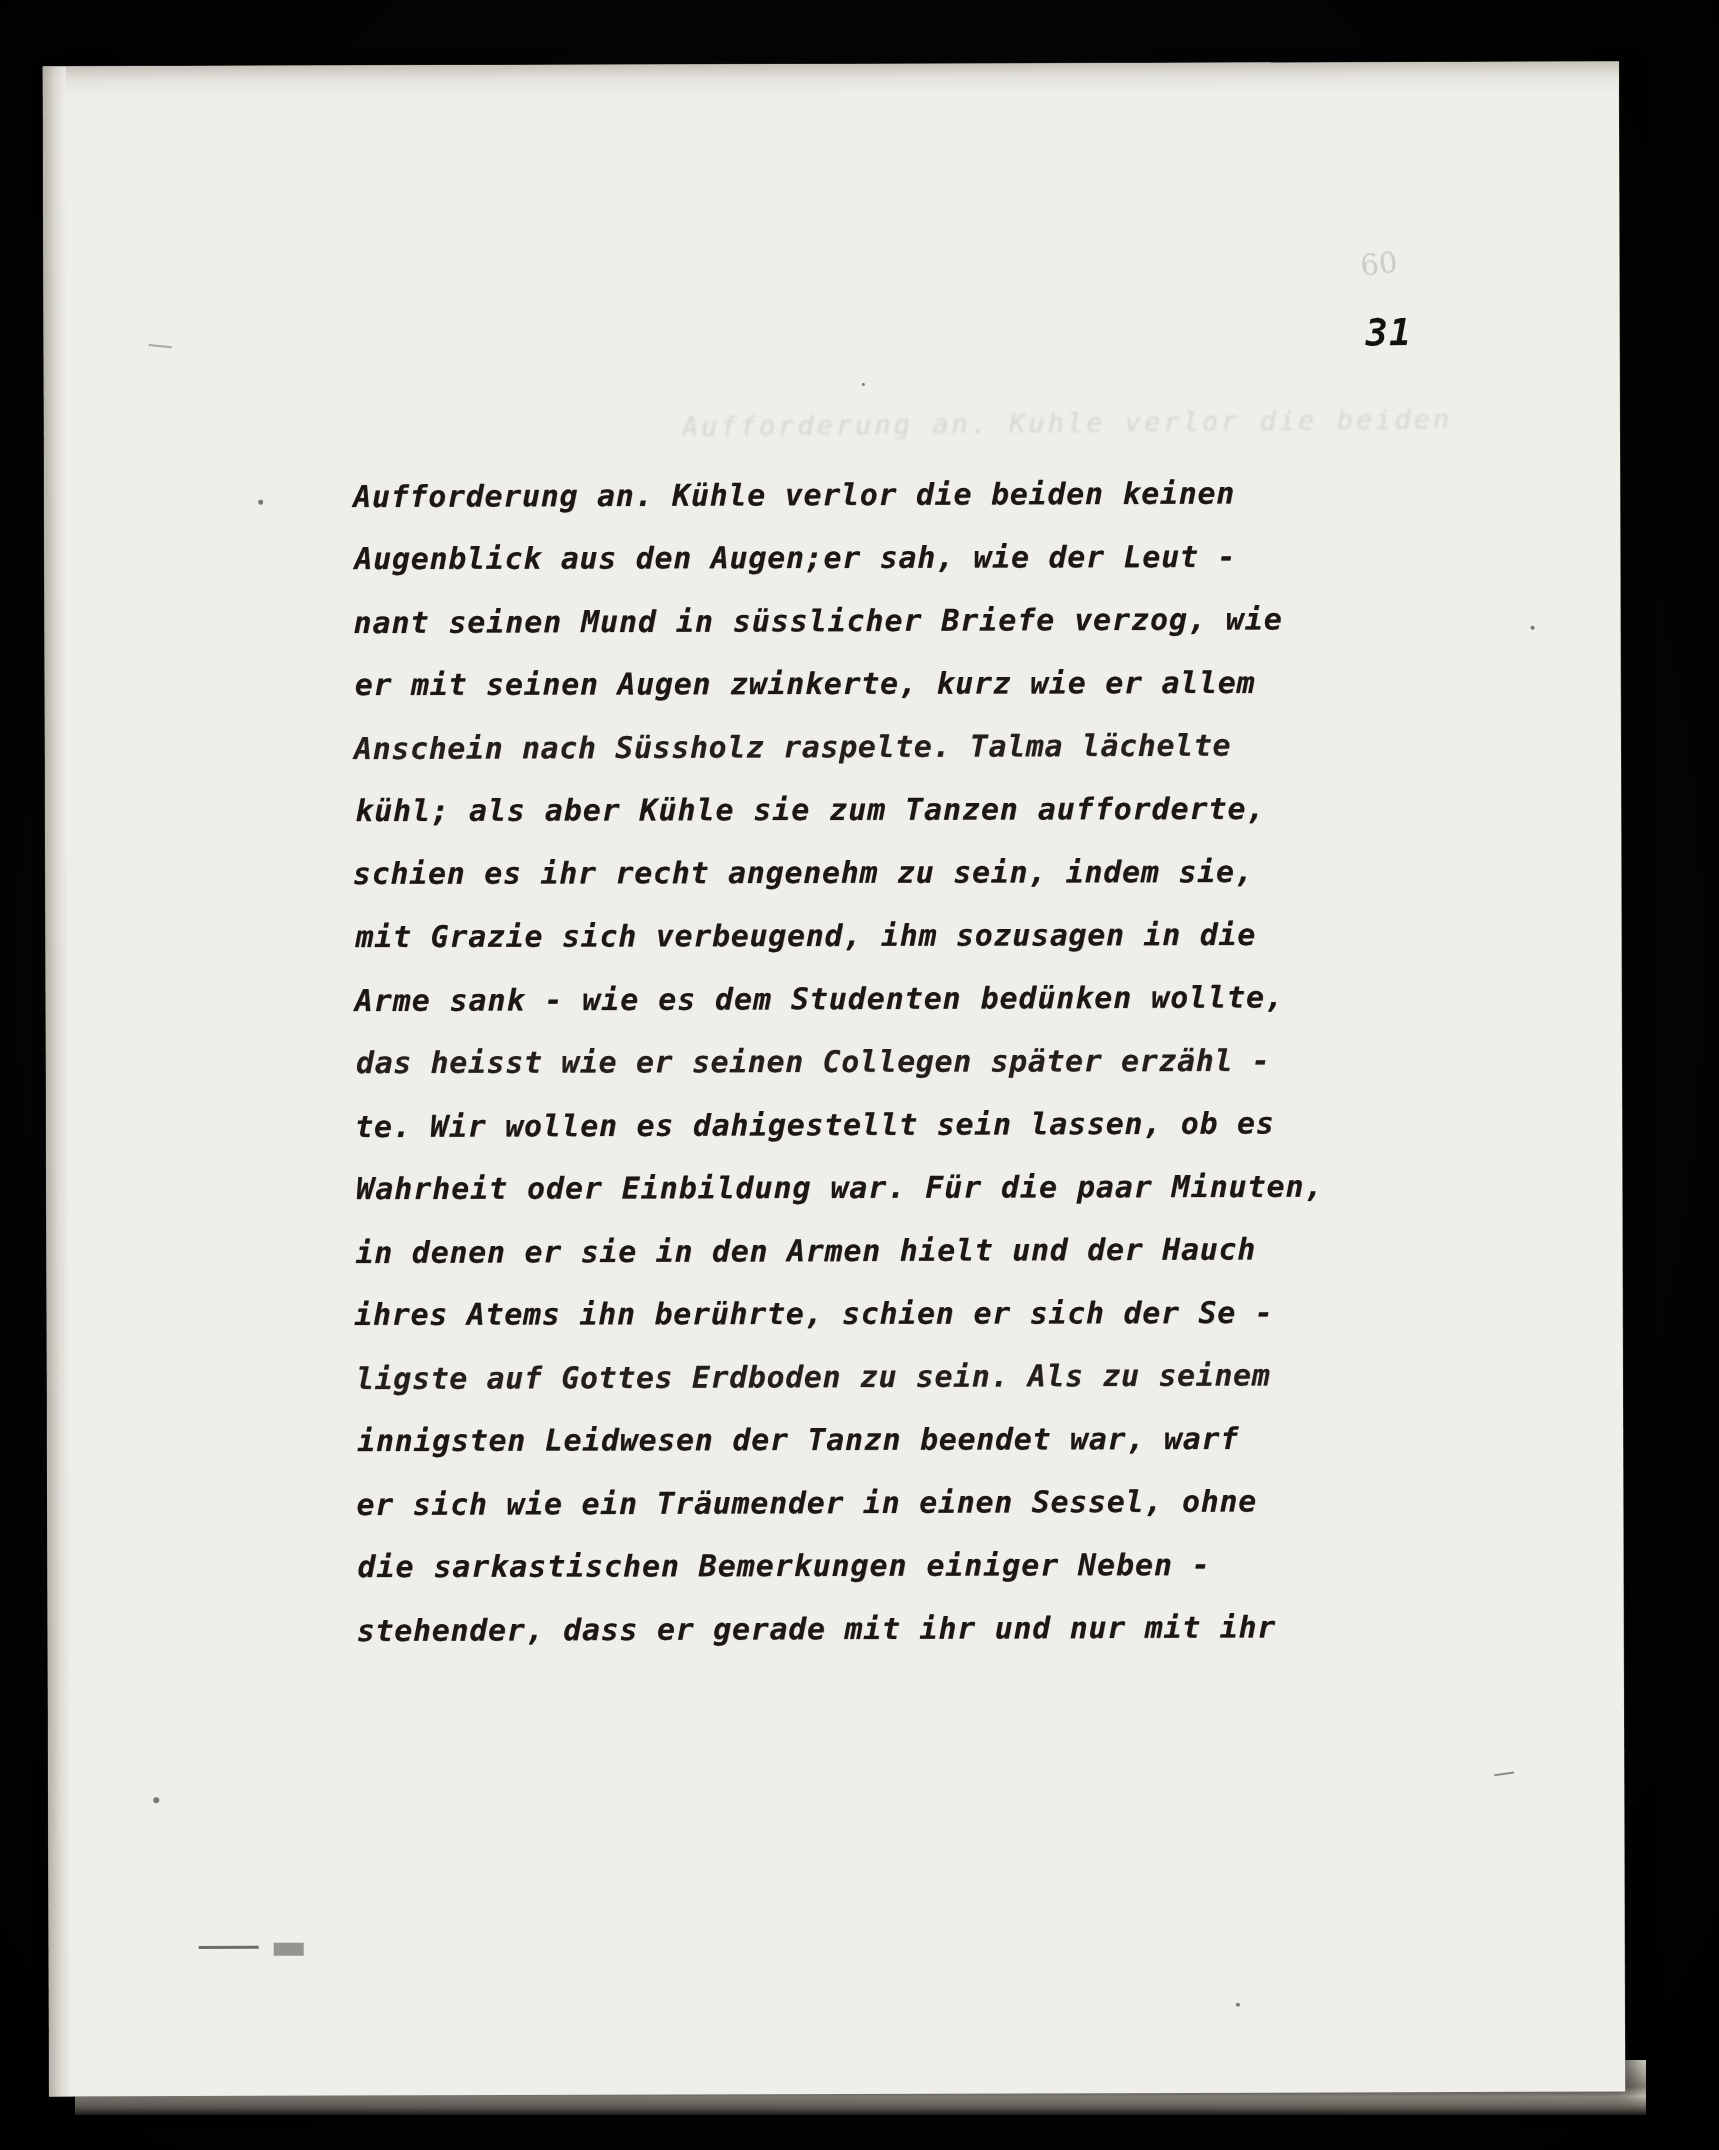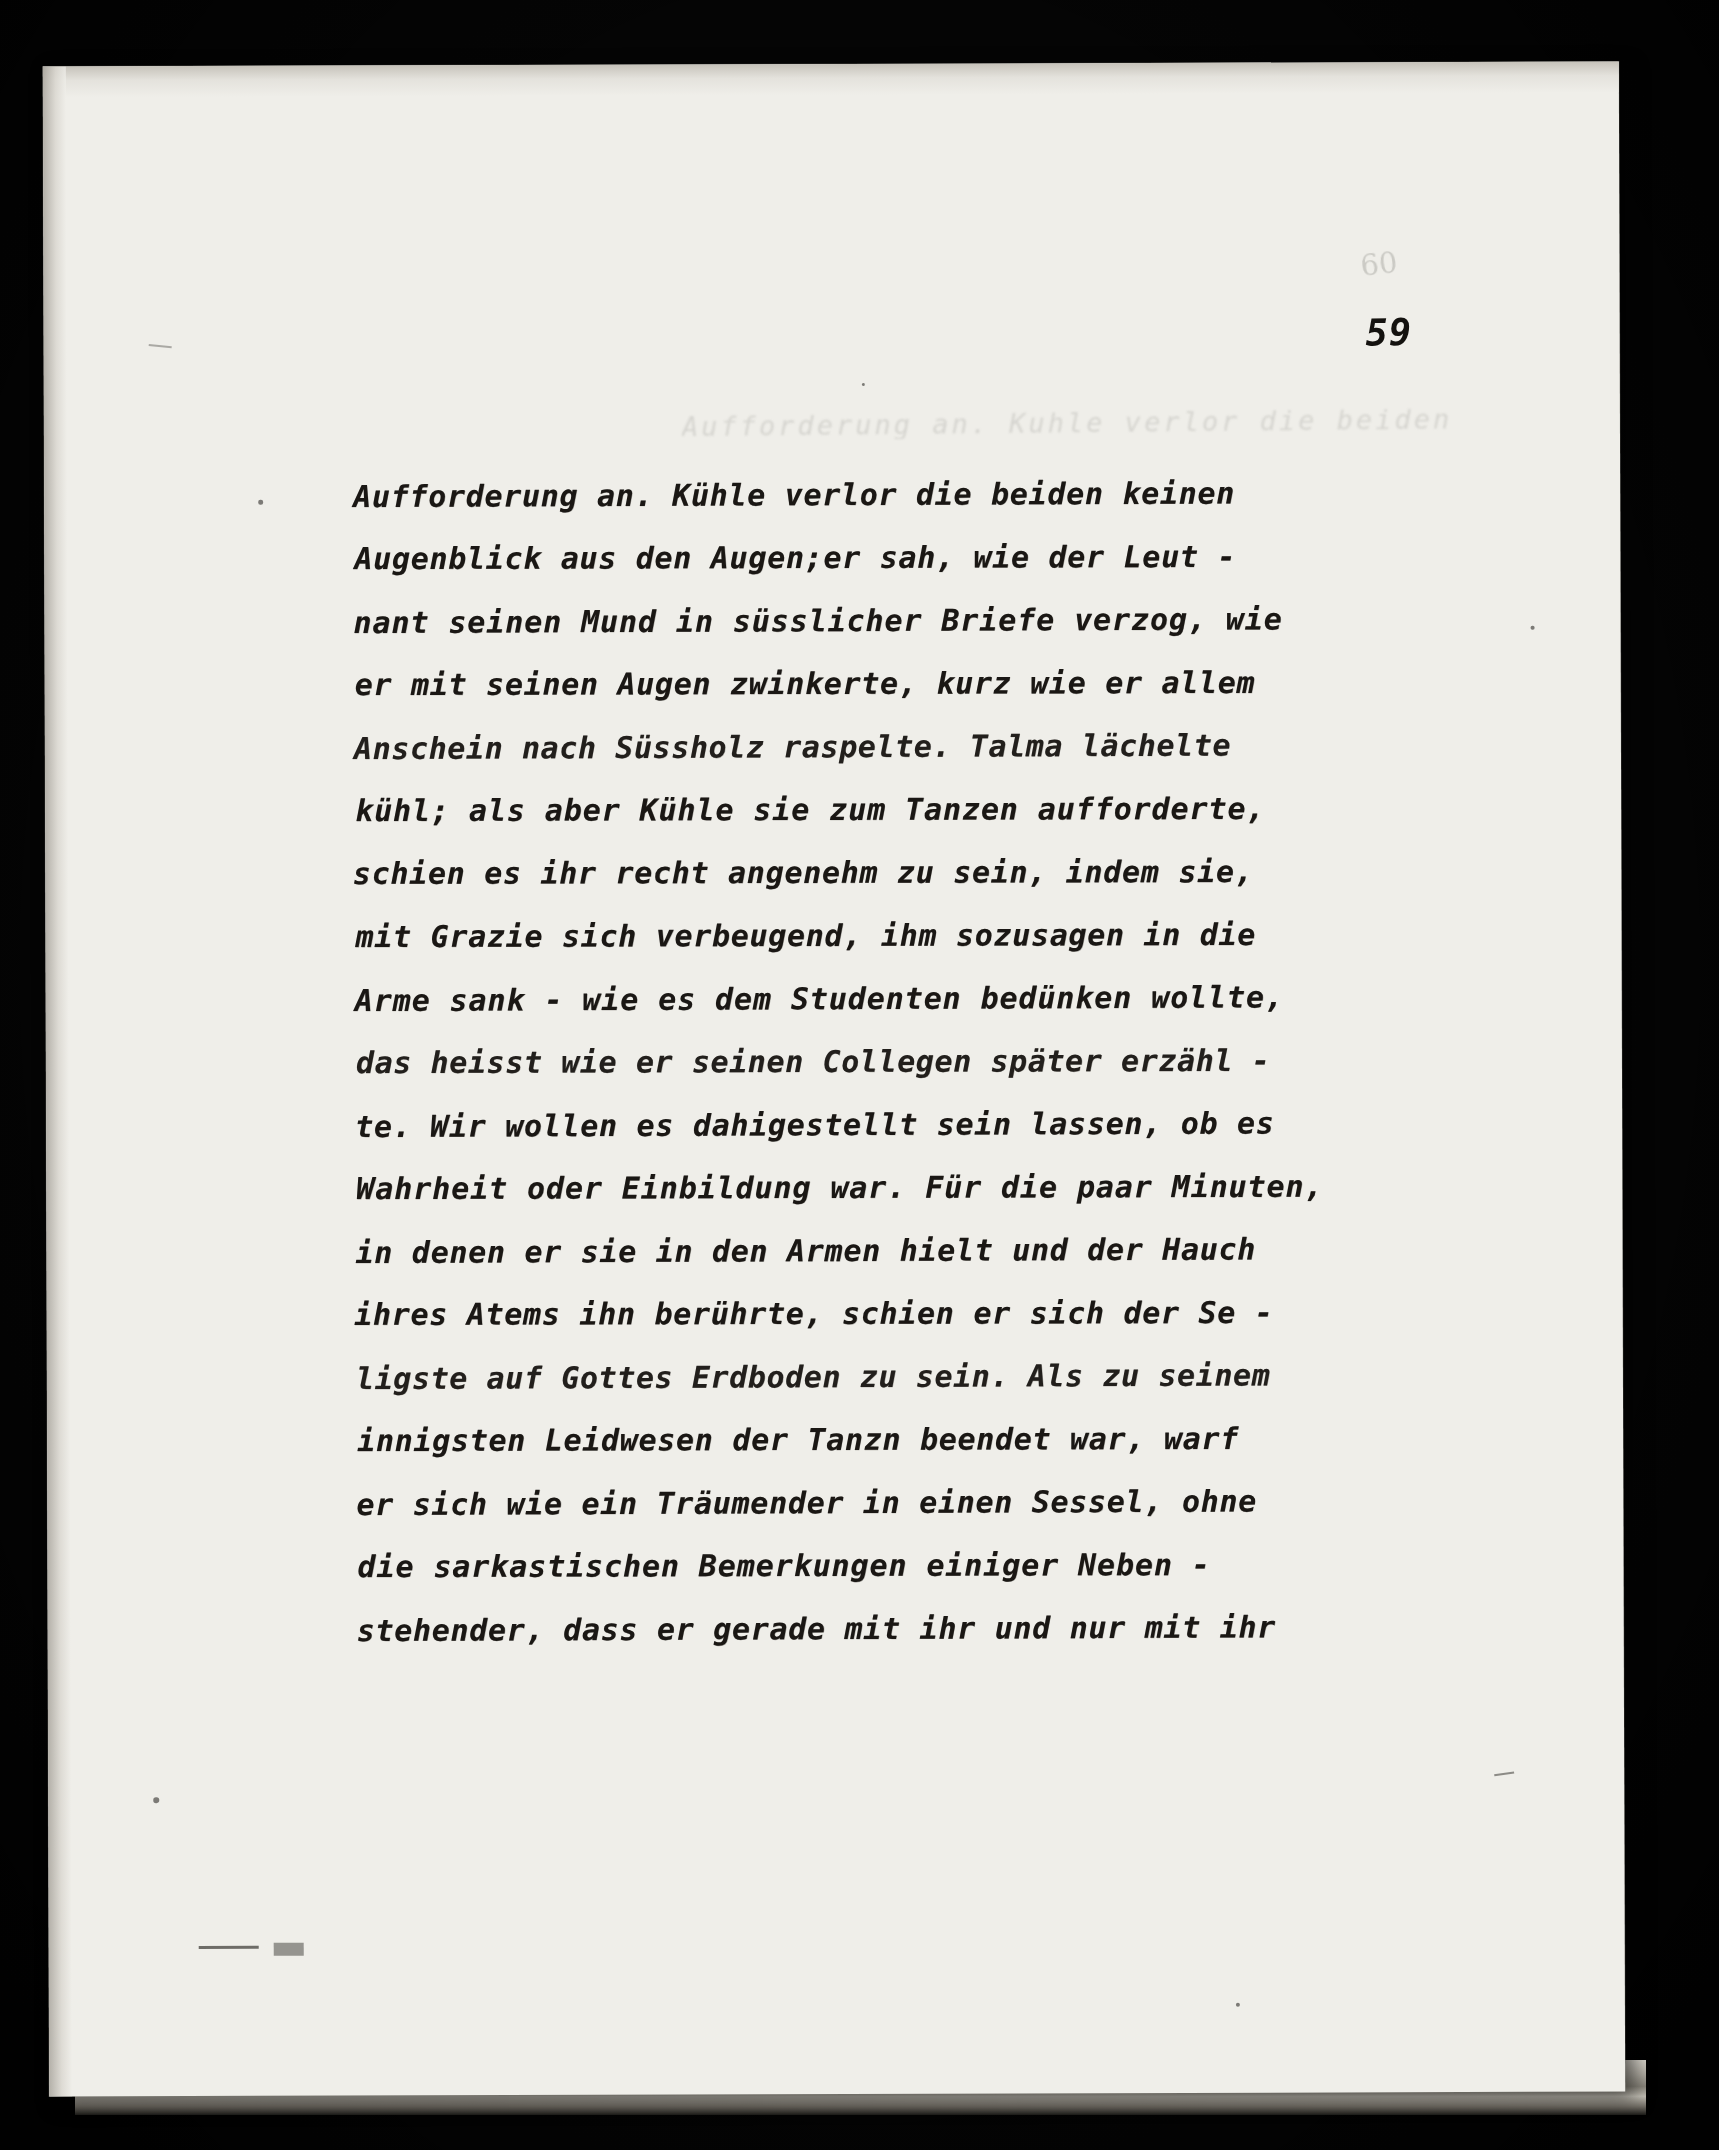--- a/index.html
+++ b/index.html
@@ -194,21 +194,21 @@
 
   <div id="page-sheet">
 
     <div id="page-top-edge"></div>
     <div id="page-left-edge"></div>
 
     <div id="ghost-line">Aufforderung an. Kuhle verlor die beiden</div>
 
     <div id="pencil-number">60</div>
 
-    <div id="page-number">59</div>
+    <div id="page-number">31</div>
 
     <div id="typed-body">
       <div class="typed-line">Aufforderung an. Kühle verlor die beiden keinen</div>
       <div class="typed-line">Augenblick aus den Augen;er sah, wie der Leut -</div>
       <div class="typed-line">nant seinen Mund in süsslicher Briefe verzog, wie</div>
       <div class="typed-line">er mit seinen Augen zwinkerte, kurz wie er allem</div>
       <div class="typed-line">Anschein nach Süssholz raspelte. Talma lächelte</div>
       <div class="typed-line">kühl; als aber Kühle sie zum Tanzen aufforderte,</div>
       <div class="typed-line">schien es ihr recht angenehm zu sein, indem sie,</div>
       <div class="typed-line">mit Grazie sich verbeugend, ihm sozusagen in die</div>

